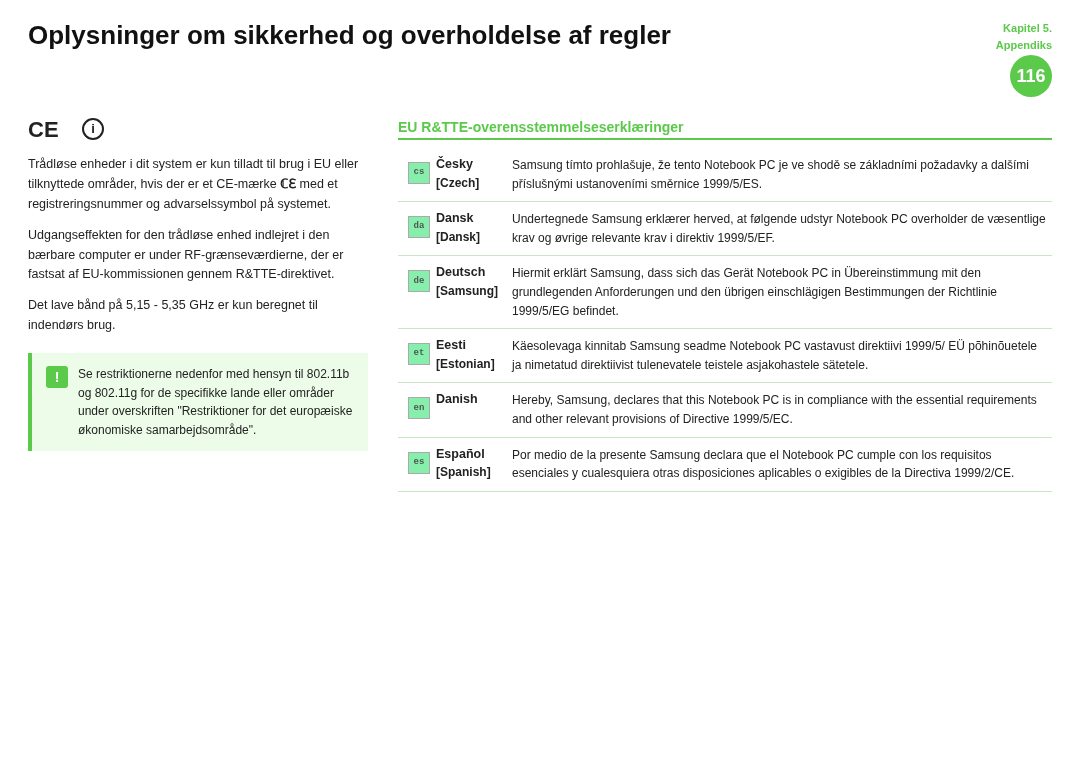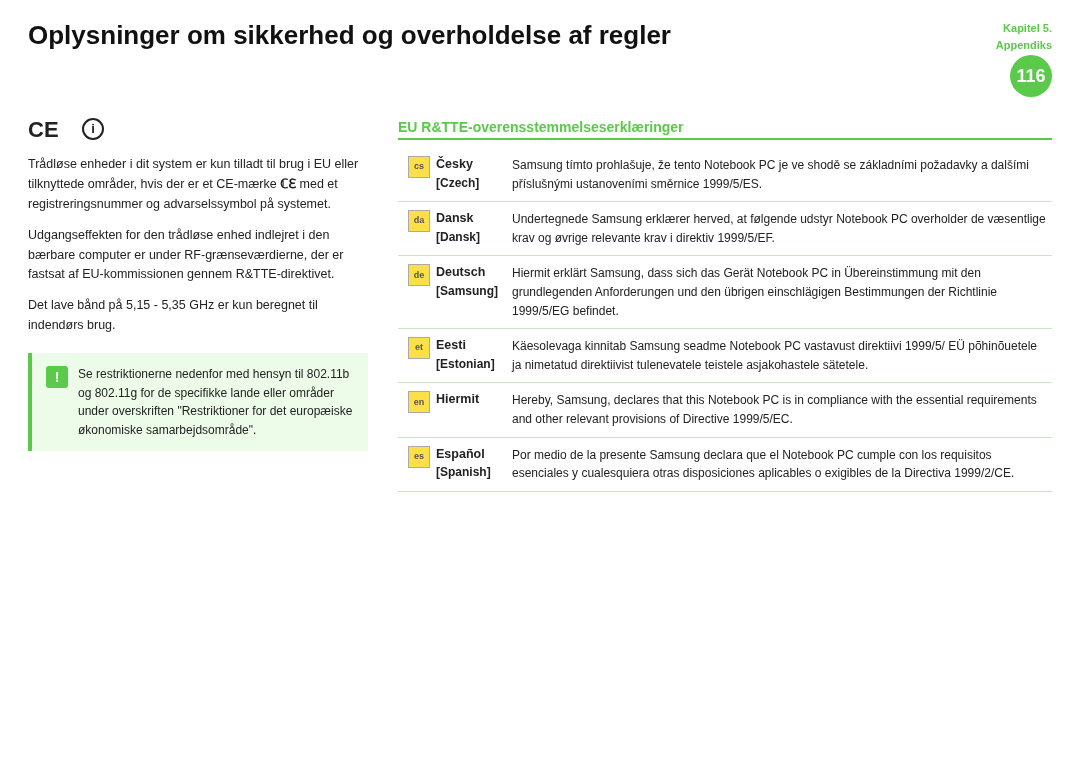--- a/index.html
+++ b/index.html
@@ -198,22 +198,23 @@
       width: 22px;
       height: 22px;
       border: 1px solid #aaa;
       display: flex;
       align-items: center;
       justify-content: center;
       font-size: 9px;
       font-weight: bold;
       color: #555;
       flex-shrink: 0;
-      background: #fde047;
-      margin-top: 0;
+      background: #86efac;
+      margin-top: 6px;
+      font-family: Liberation Mono, monospace;
     }
 
     .lang-name {
       font-size: 12.5px;
       font-weight: bold;
       color: #222;
       line-height: 1.4;
     }
 
     .lang-name-bracket {
@@ -321,21 +322,21 @@
                   </div>
                 </div>
               </td>
               <td class="desc-cell">Käesolevaga kinnitab Samsung seadme Notebook PC vastavust direktiivi 1999/5/ EÜ põhinõuetele ja nimetatud direktiivist tulenevatele teistele asjakohastele sätetele.</td>
             </tr>
             <tr>
               <td class="lang-cell">
                 <div class="lang-flag-box">
                   <div class="flag-badge">en</div>
                   <div>
-                    <div class="lang-name">Hiermit</div>
+                    <div class="lang-name">Danish</div>
                   </div>
                 </div>
               </td>
               <td class="desc-cell">Hereby, Samsung, declares that this Notebook PC is in compliance with the essential requirements and other relevant provisions of Directive 1999/5/EC.</td>
             </tr>
             <tr>
               <td class="lang-cell">
                 <div class="lang-flag-box">
                   <div class="flag-badge">es</div>
                   <div>

